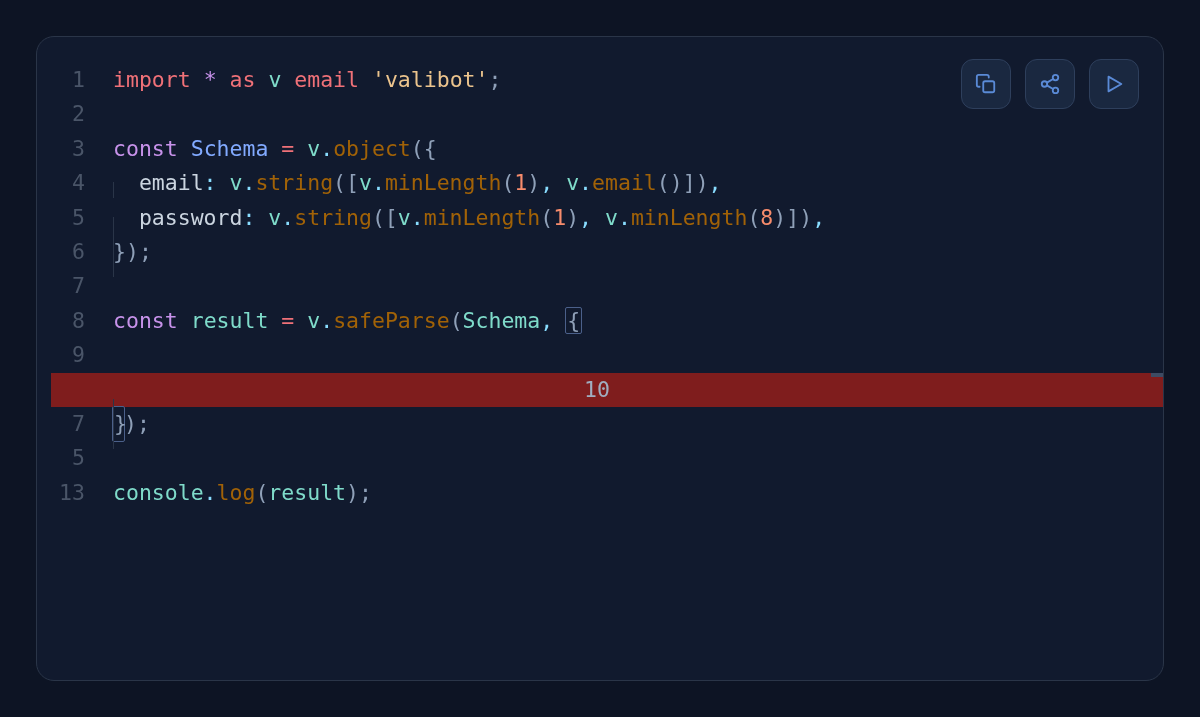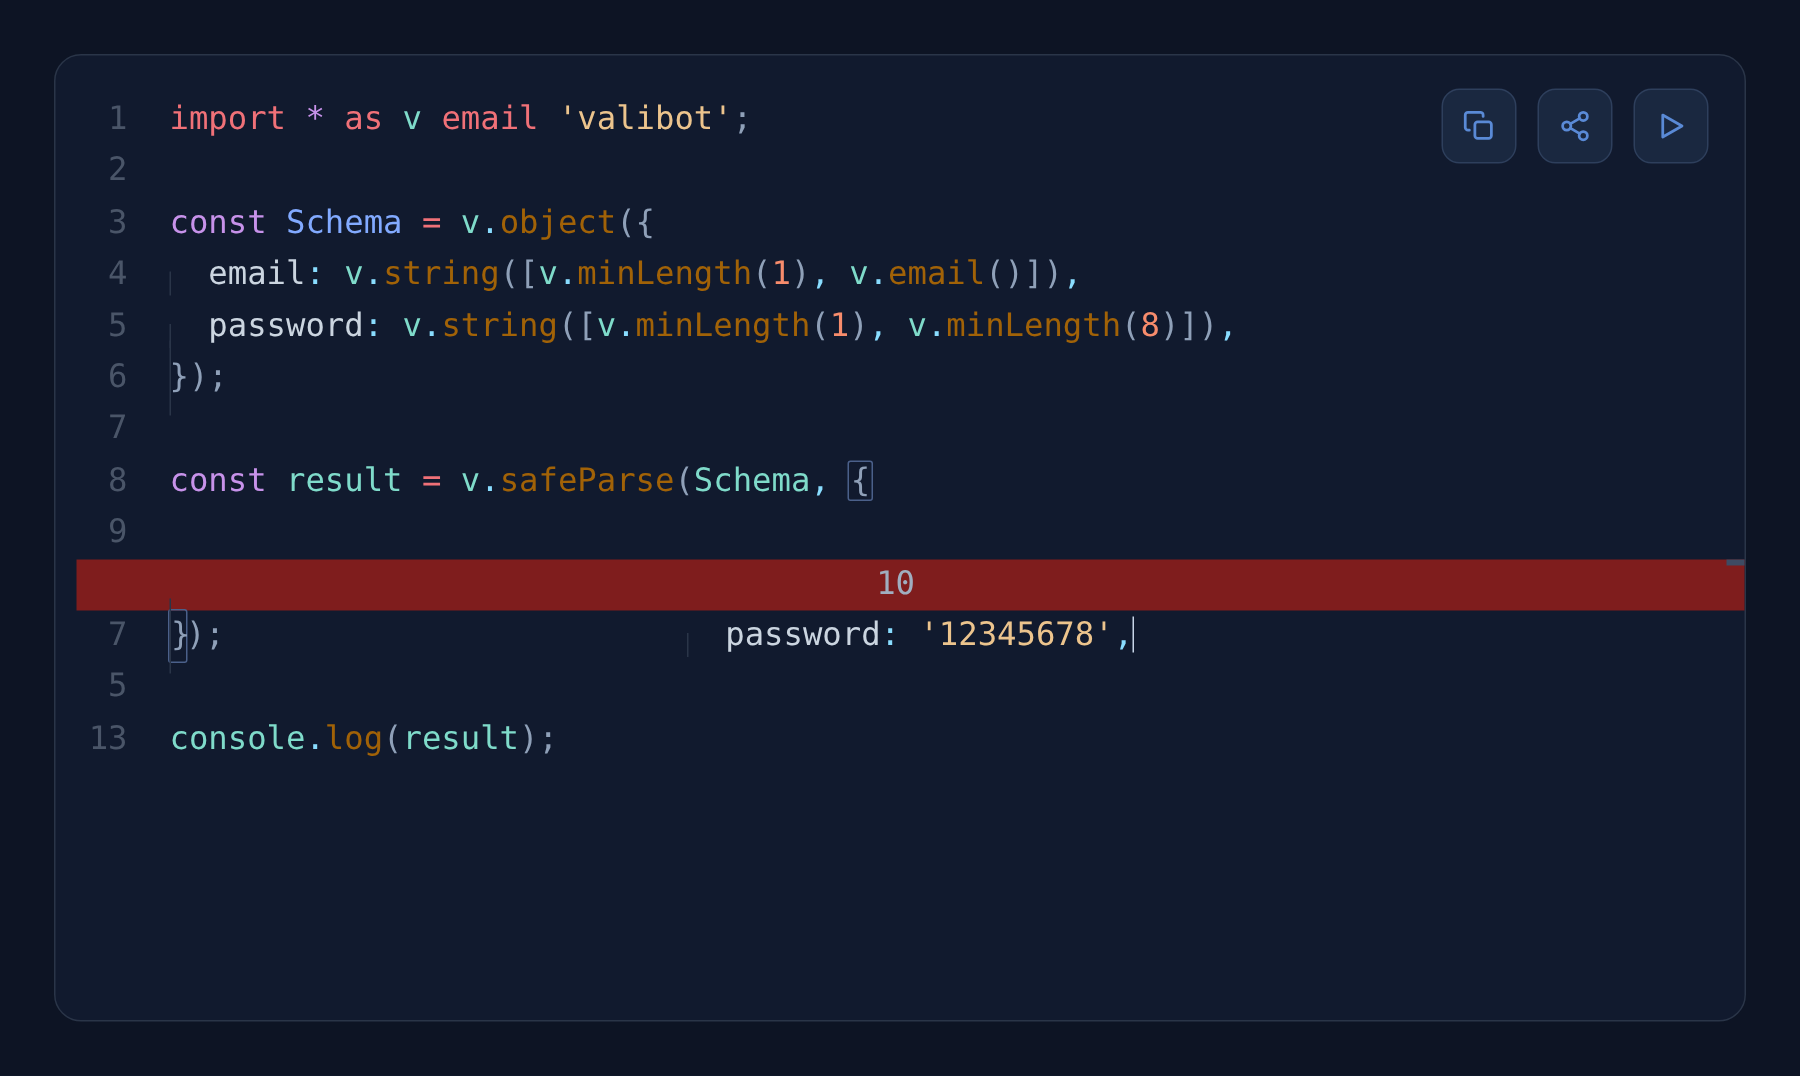--- a/index.html
+++ b/index.html
@@ -202,21 +202,20 @@
       </div>
       <div class="line">
         <span class="linenum">8</span>
         <span class="code"><span class="kw-purple">const</span><span class=""> </span><span class="ident-teal">result</span><span class=""> </span><span class="op-red">=</span><span class=""> </span><span class="ident-teal">v</span><span class="op-cyan">.</span><span class="fn-blue">safeParse</span><span class="punct">(</span><span class="ident-teal">Schema</span><span class="op-cyan">,</span><span class=""> </span><span class="punct bracket-hl">{</span></span>
       </div>
       <div class="line">
         <span class="linenum">9</span>
       </div>
       <div class="line highlighted">
         <span class="linenum">10</span>
-        <span class="code"><span class="indent"></span><span class="prop-white">password</span><span class="op-cyan">:</span><span class=""> </span><span class="str-yellow">'12345678'</span><span class="op-cyan">,</span><span class="cursor"></span></span>
       </div>
       <div class="line">
         <span class="linenum">7</span>
         <span class="code"><span class="punct bracket-hl guide">}</span><span class="punct">)</span><span class="punct">;</span></span>
       </div>
       <div class="line">
         <span class="linenum">5</span>
         <span class="code"></span>
       </div>
       <div class="line">

